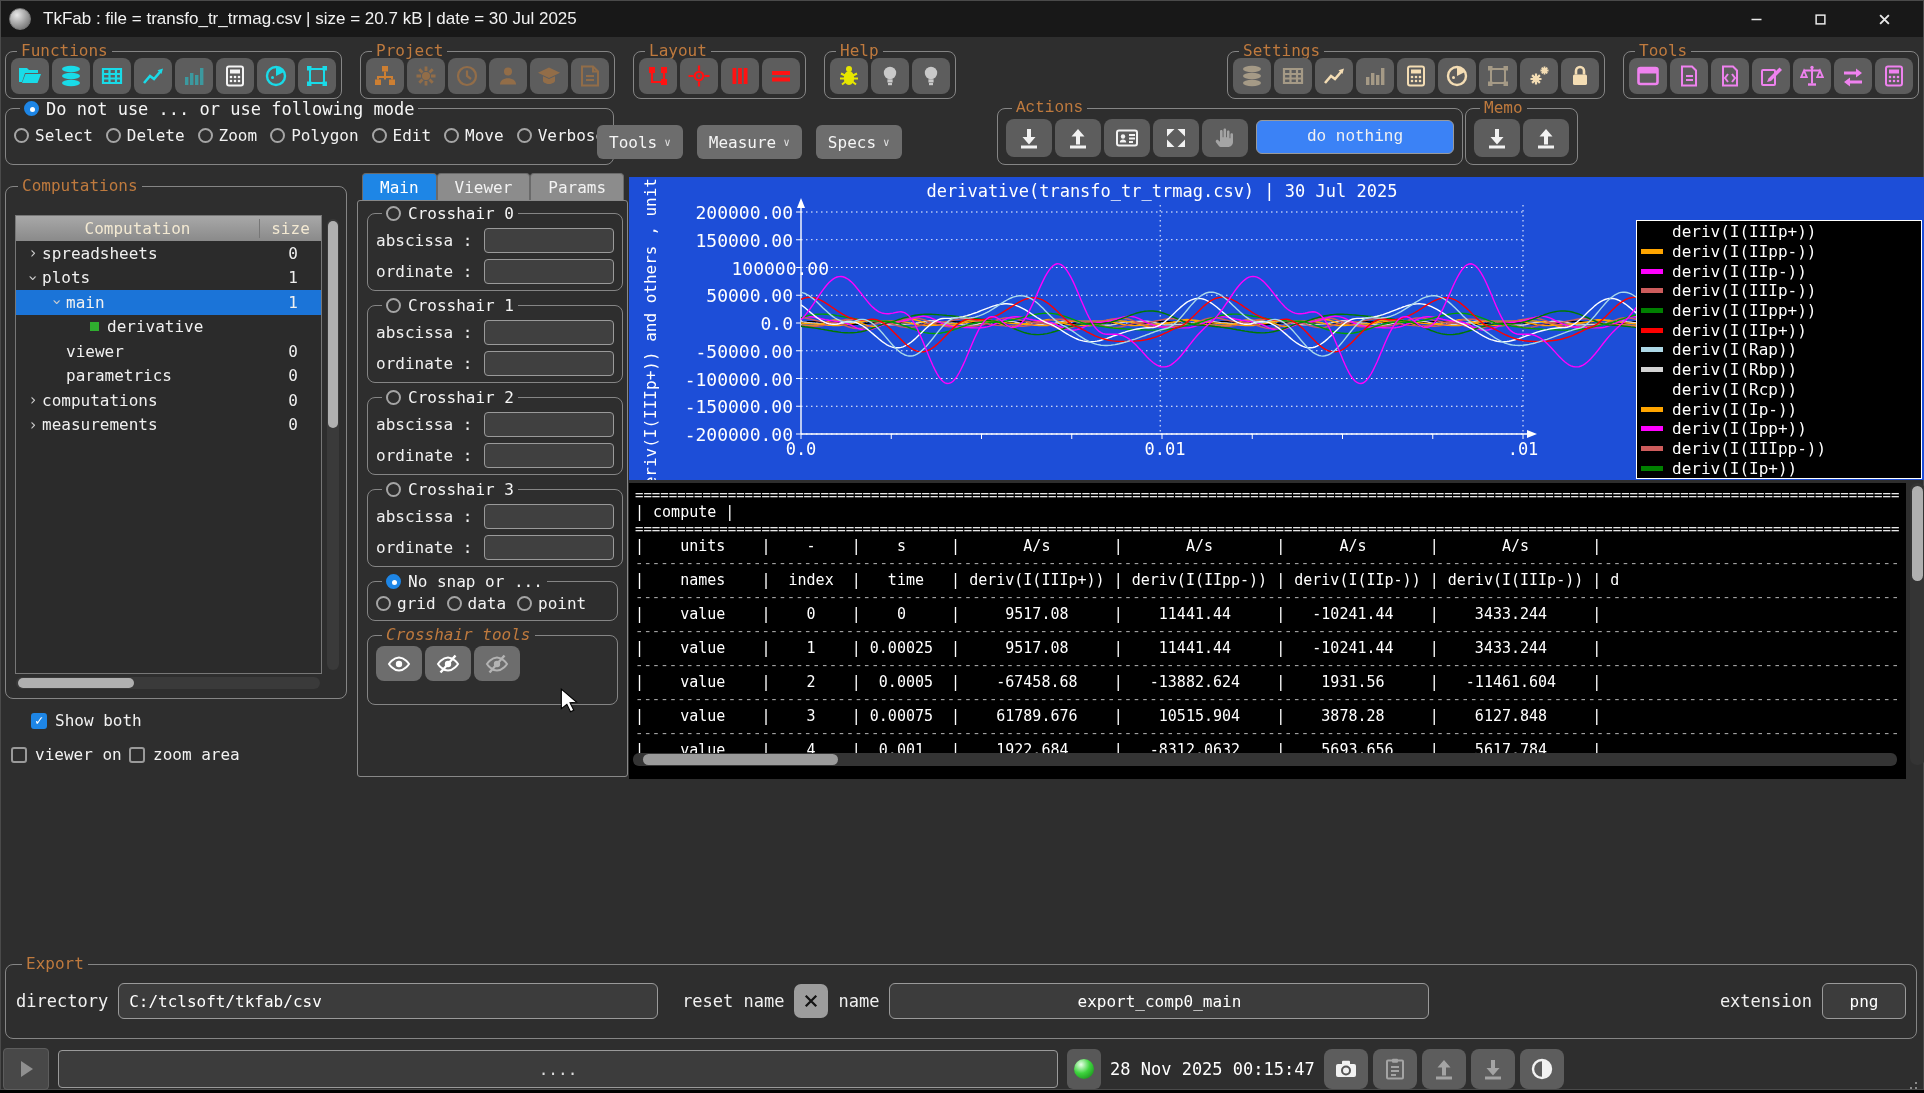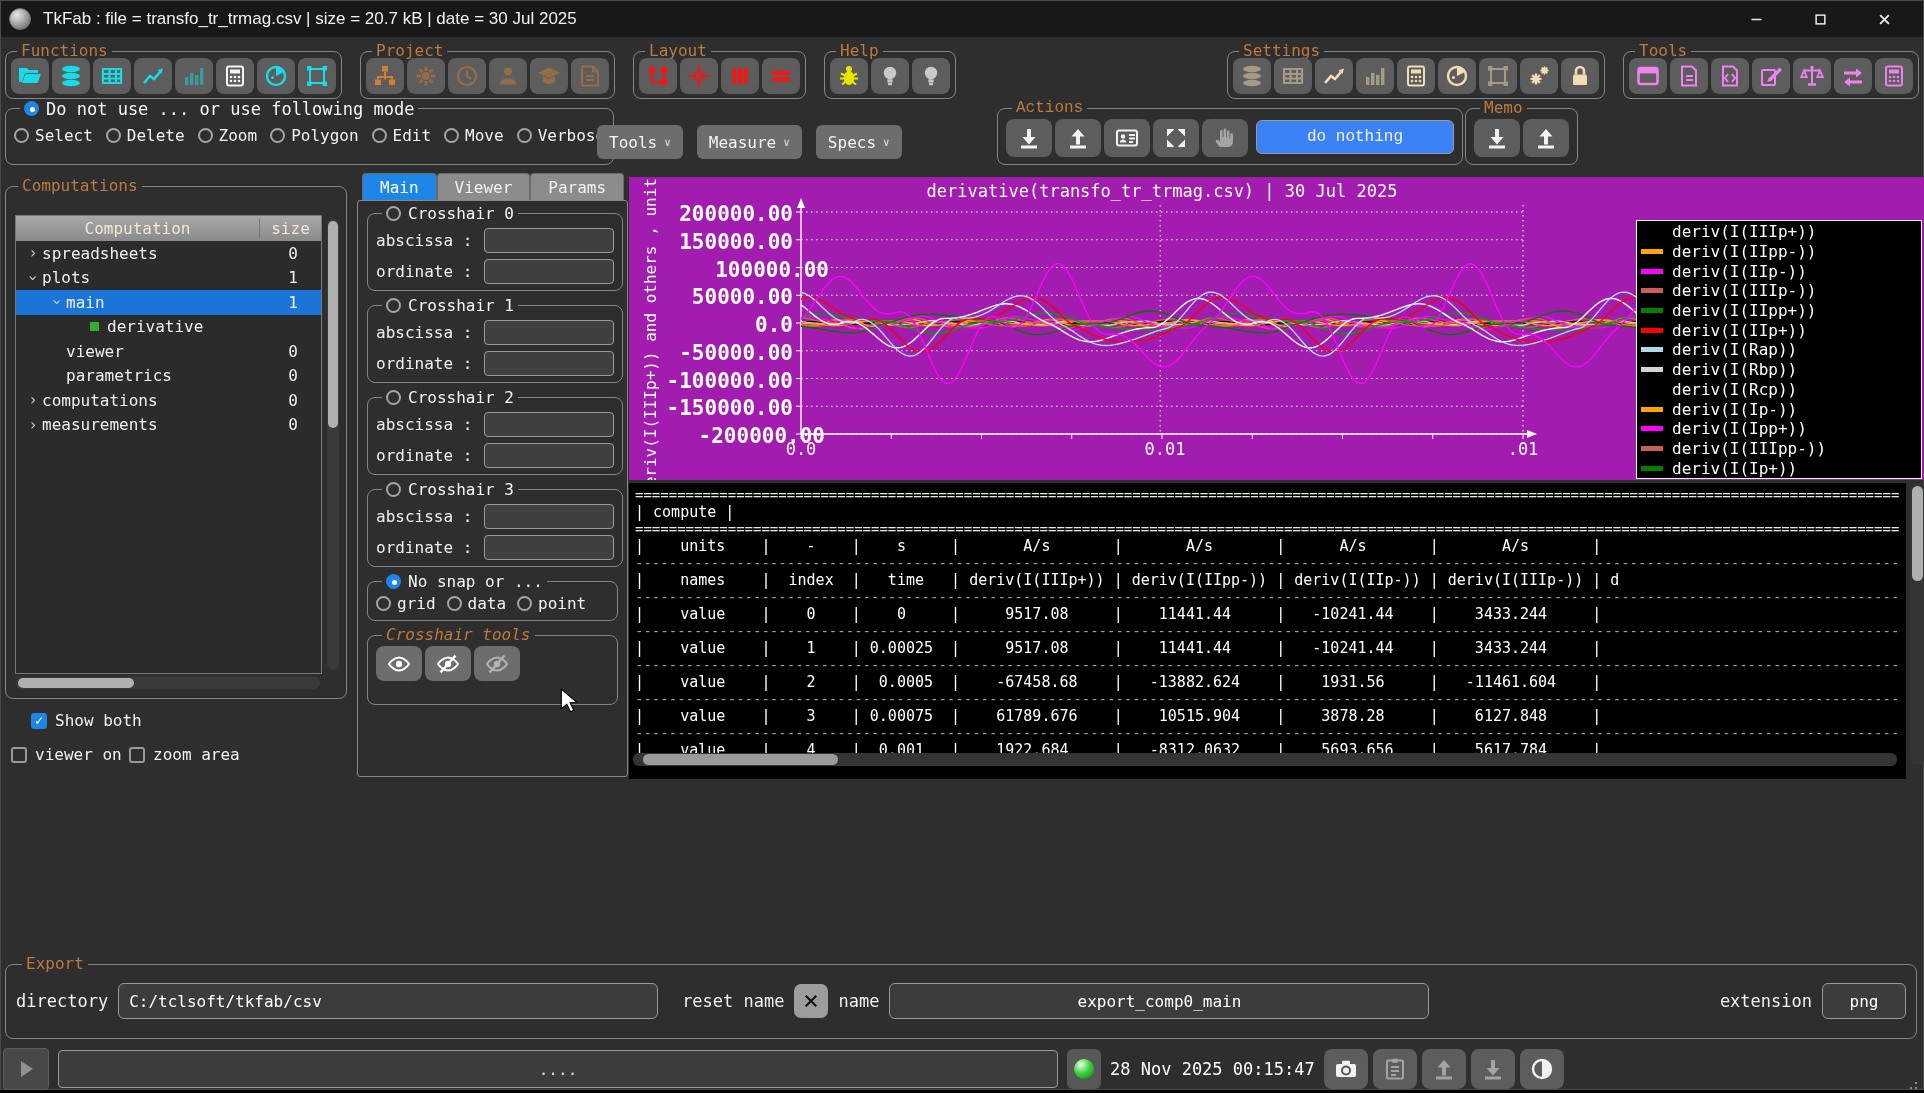--- a/index.html
+++ b/index.html
@@ -84,23 +84,23 @@
   .ch-row .fl { color:#f0f0f0; font-size:16px; width:108px; flex:none; }
   .ch-input { width:130px; height:25px; background:#404040; border:1px solid #9a9a9a; border-radius:4px; color:#fff; font-family:"DejaVu Sans Mono",monospace; font-size:15px; padding:0 6px; }
   #snap-box { margin-bottom:7px; padding:1px 8px 7px 8px; }
   #snap-opts { display:flex; gap:11px; margin-top:4px; }
   #tools-box { padding:1px 8px 23px 8px;font-style:italic; }
   #tools-row { display:flex; gap:3px; margin-top:3px; }
   .eye-btn { width:46px; height:35px; background:#6d6d6d; border:none; border-radius:8px; display:flex; align-items:center; justify-content:center; color:#fff; padding:0; }
 
   
   #right-col { position:absolute; left:628px; top:172px; width:1296px; height:606px; }
-  #plot { position:absolute; left:0; top:4px; width:1296px; height:303px; background:#a21caf; overflow:hidden; }
+  #plot { position:absolute; left:0; top:4px; width:1296px; height:303px; background:#1d4ed8; overflow:hidden; }
   #plot-title { position:absolute; left:172px; width:722px; top:4px; text-align:center; color:#fff; font-size:17px; }
-  .ytick { position:absolute; left:0; width:164px; text-align:right; color:#fff; font-size:21px;font-weight:bold; }
+  .ytick { position:absolute; left:0; width:164px; text-align:right; color:#fff; font-size:18px; }
   .xtick { position:absolute; width:80px; text-align:center; color:#fff; font-size:17px; top:262px; }
   #plot-xlabel { position:absolute; left:370px; width:600px; text-align:center; top:281px; color:#fff; font-size:17px; }
   #plot-ylabel { position:absolute; left:-148px; top:150px; width:340px; height:20px; transform:rotate(-90deg); text-align:center; color:#fff; font-size:16px; white-space:nowrap; }
   #plot-svg { position:absolute; left:0; top:0; }
   #plot-legend { position:absolute; left:1007px; top:43px; width:286px; height:259px; border:1px solid #fff; background:#000; padding:1px 4px; }
   .leg-entry { height:19.7px; display:flex; align-items:center; color:#fff; font-size:16px; white-space:nowrap; }
   .leg-swatch { width:22px; height:5px; margin-right:9px; flex:none; }
   #tablewrap { position:absolute; left:0; top:310px; width:1277px; height:296px; background:#000; overflow:hidden; padding:4px 0 0 6px; }
   .tline { height:17px; line-height:17px; white-space:pre; overflow:hidden; font-size:14px; }
   .tl-eq { color:#e8e8e8; }
@@ -952,21 +952,21 @@
         </svg>
       <div id="yticks">
           <div class="ytick" style="top: 25px;">200000.00</div>
           <div class="ytick" style="top: 52.75px;">150000.00</div>
           <div class="ytick" style="top: 80.5px; margin-left: 36px;">100000.00</div>
           <div class="ytick" style="top: 108.25px;">50000.00</div>
           <div class="ytick" style="top: 136px;">0.0</div>
           <div class="ytick" style="top: 163.75px;">-50000.00</div>
           <div class="ytick" style="top: 191.5px;">-100000.00</div>
           <div class="ytick" style="top: 219.25px;">-150000.00</div>
-          <div class="ytick" style="top: 247px; margin-left: 32px;">-200000.00</div>
+          <div class="ytick" style="top: 247px;">-200000.00</div>
         </div>
       <div id="xticks">
           <div class="xtick" style="left: 132px;">0.0</div>
           <div class="xtick" style="left: 496px;">0.01</div>
           <div class="xtick" style="left: 854px;">.01</div>
         </div>
       <div id="plot-legend">
           <div class="leg-entry">
             <span class="leg-swatch" style="background: rgb(0, 0, 0);"></span>
             <span>deriv(I(IIIp+))</span>

